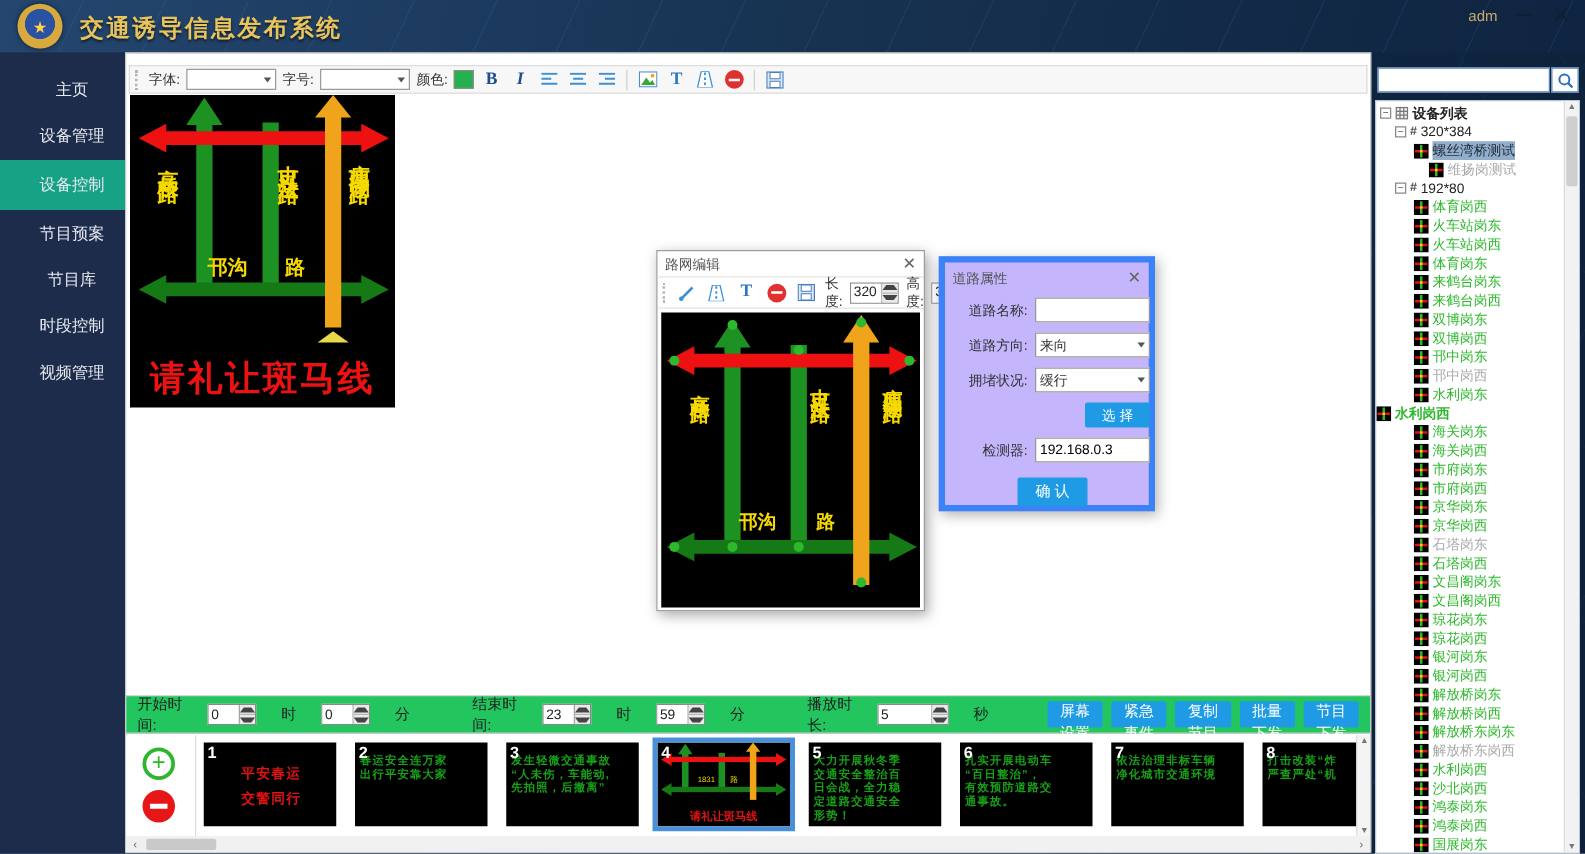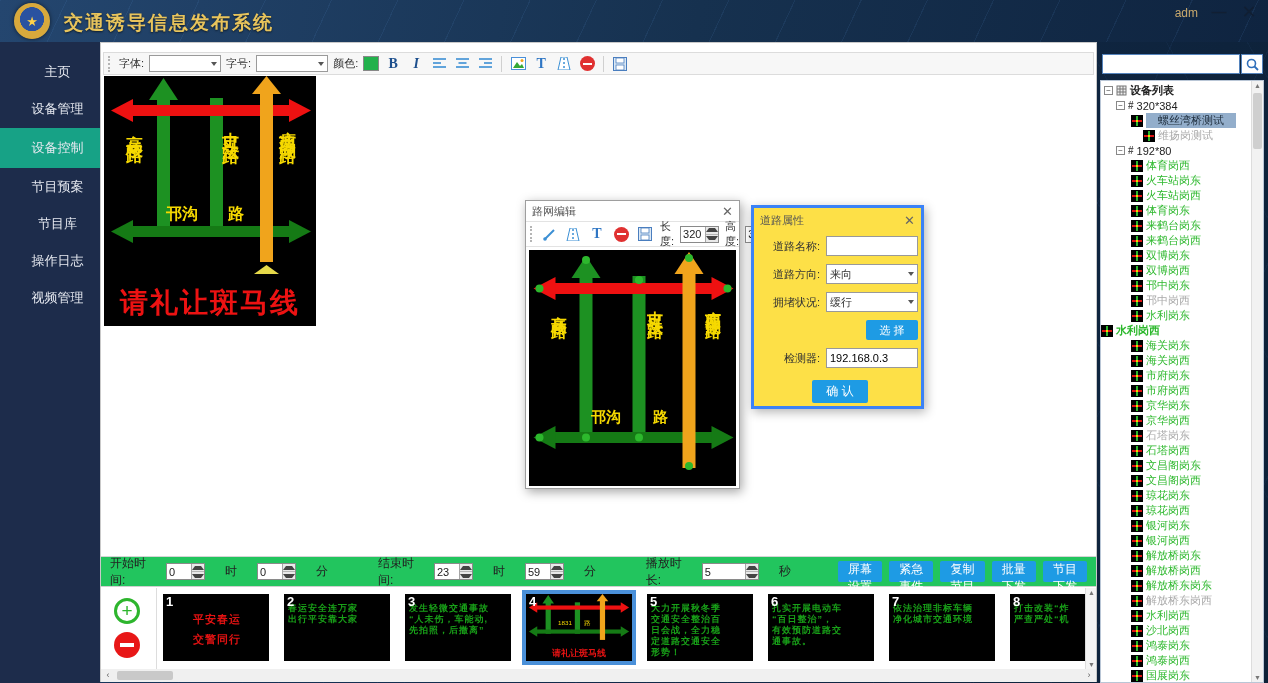--- a/index.html
+++ b/index.html
@@ -73,22 +73,22 @@
   .spin .arrows { width:13px; border-left:1px solid #a5a5a5; display:flex; flex-direction:column; }
   .spin .arrows div { flex:1; background:#e9e9e9; display:flex; align-items:center; justify-content:center; cursor:pointer; }
   .spin .arrows div + div { border-top:1px solid #b5b5b5; }
   .tri-up { width:0; height:0; border-left:3px solid transparent; border-right:3px solid transparent; border-bottom:4px solid #444; }
   .tri-dn { width:0; height:0; border-left:3px solid transparent; border-right:3px solid transparent; border-top:4px solid #444; }
   .editor-canvas { position:relative; margin:3px; width:207px; height:236px; background:#000; }
   .editor-canvas .vlabel { font-size:16px; letter-spacing:4px; }
   .editor-canvas .hlabel { font-size:15px; }
 
   
-  .road-dlg { position:absolute; left:650px; top:162px; width:173px; height:204px; background:#fde047;
-    border:3px solid #3b82f6; box-shadow:2px 3px 10px rgba(0,0,0,.3); z-index:6; font-size:11px; color:#333; }
+  .road-dlg { position:absolute; left:650px; top:162px; width:173px; height:204px; background:#c4b5fd;
+    border:5px solid #3b82f6; box-shadow:2px 3px 10px rgba(0,0,0,.3); z-index:6; font-size:11px; color:#333; }
   .road-row { position:absolute; left:0; width:100%; height:20px; display:flex; align-items:center; }
   .road-row .lbl { width:66px; text-align:right; }
   .road-input { position:absolute; left:72px; width:92px; height:20px; border:1px solid #999;
     background:#fff; font-size:11px; padding:0 3px; display:flex; align-items:center; }
   .road-input input { border:none; outline:none; width:100%; font-size:11px; }
   .road-dd { justify-content:space-between; }
   .btn-blue { background:#1e9be4; color:#fff; border:none; border-radius:2px; font-size:11px; cursor:pointer; }
 
   
   .ctrl-bar { position:absolute; left:0px; top:513px; width:995px; height:31px; background:#22c55e;
@@ -134,21 +134,21 @@
     background:#fff; display:flex; align-items:center; justify-content:center; cursor:pointer; }
   .tree-box { position:absolute; left:0; top:38px; width:164px; height:603px; background:#fff;
     border:1px solid #b9c6d6; overflow:hidden; }
   .tree { position:absolute; left:0; top:2px; width:150px; font-size:11px; color:#333; }
   .trow { height:15px; display:flex; align-items:center; gap:3px; white-space:nowrap; cursor:pointer; }
   .expander { width:9px; height:9px; border:1px solid #888; background:#fff; font-size:8px; line-height:7px;
     text-align:center; color:#444; flex:0 0 auto; }
   .node-ico { color:#555; font-size:10px; font-weight:bold; flex:0 0 auto; }
   .dev-name.online { color:#2db82d; }
   .dev-name.offline { color:#a9a9a9; }
-  .dev-name.selected { background:#93aecb; color:#1c2b3a; padding:0 12px; }
+  .dev-name.selected { background:#93aecb; color:#1c2b3a; padding:0 0; }
   .tree-vs { position:absolute; right:0; top:0; width:12px; height:601px; background:#f2f2f2; border-left:1px solid #ddd; }
   .tree-vs .a1 { position:absolute; top:1px; left:2px; font-size:7px; color:#777; }
   .tree-vs .a2 { position:absolute; bottom:1px; left:2px; font-size:7px; color:#777; }
   .tree-vs .th { position:absolute; left:1px; top:12px; width:9px; height:56px; background:#cfcfcf; border-radius:2px; }
 </style>
 </head>
 <body>
 
 <div class="header">
   <div class="logo">
@@ -159,21 +159,21 @@
   <div class="win-btn win-min">—</div>
   <div class="win-btn win-close">✕</div>
 </div>
 
 <div class="sidebar" id="sidebar-items">
     <div class="menu-item">主页</div>
     <div class="menu-item">设备管理</div>
     <div class="menu-item active">设备控制</div>
     <div class="menu-item">节目预案</div>
     <div class="menu-item">节目库</div>
-    <div class="menu-item">操作日志</div>
+    <div class="menu-item">时段控制</div>
     <div class="menu-item">视频管理</div>
   </div>
 
 <div class="main">
 
   <div class="fmt-toolbar">
     <div class="grip"></div>
     <span>字体:</span>
     <div class="dd">
         <span class="caret"></span>

